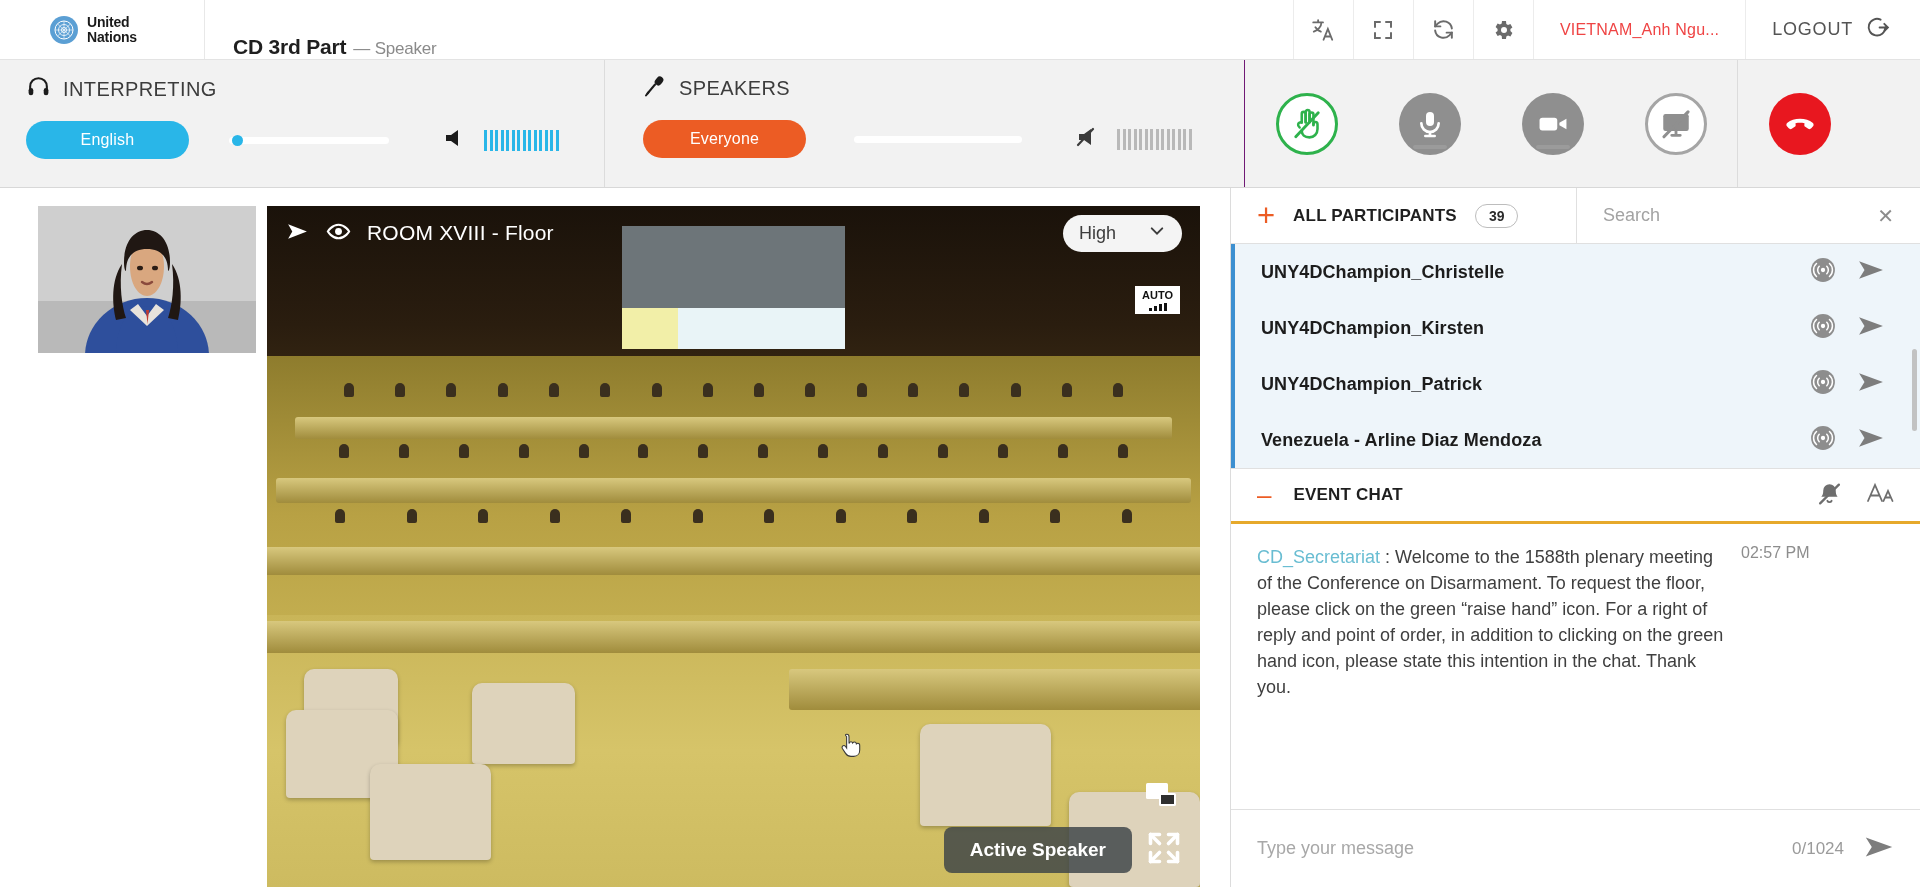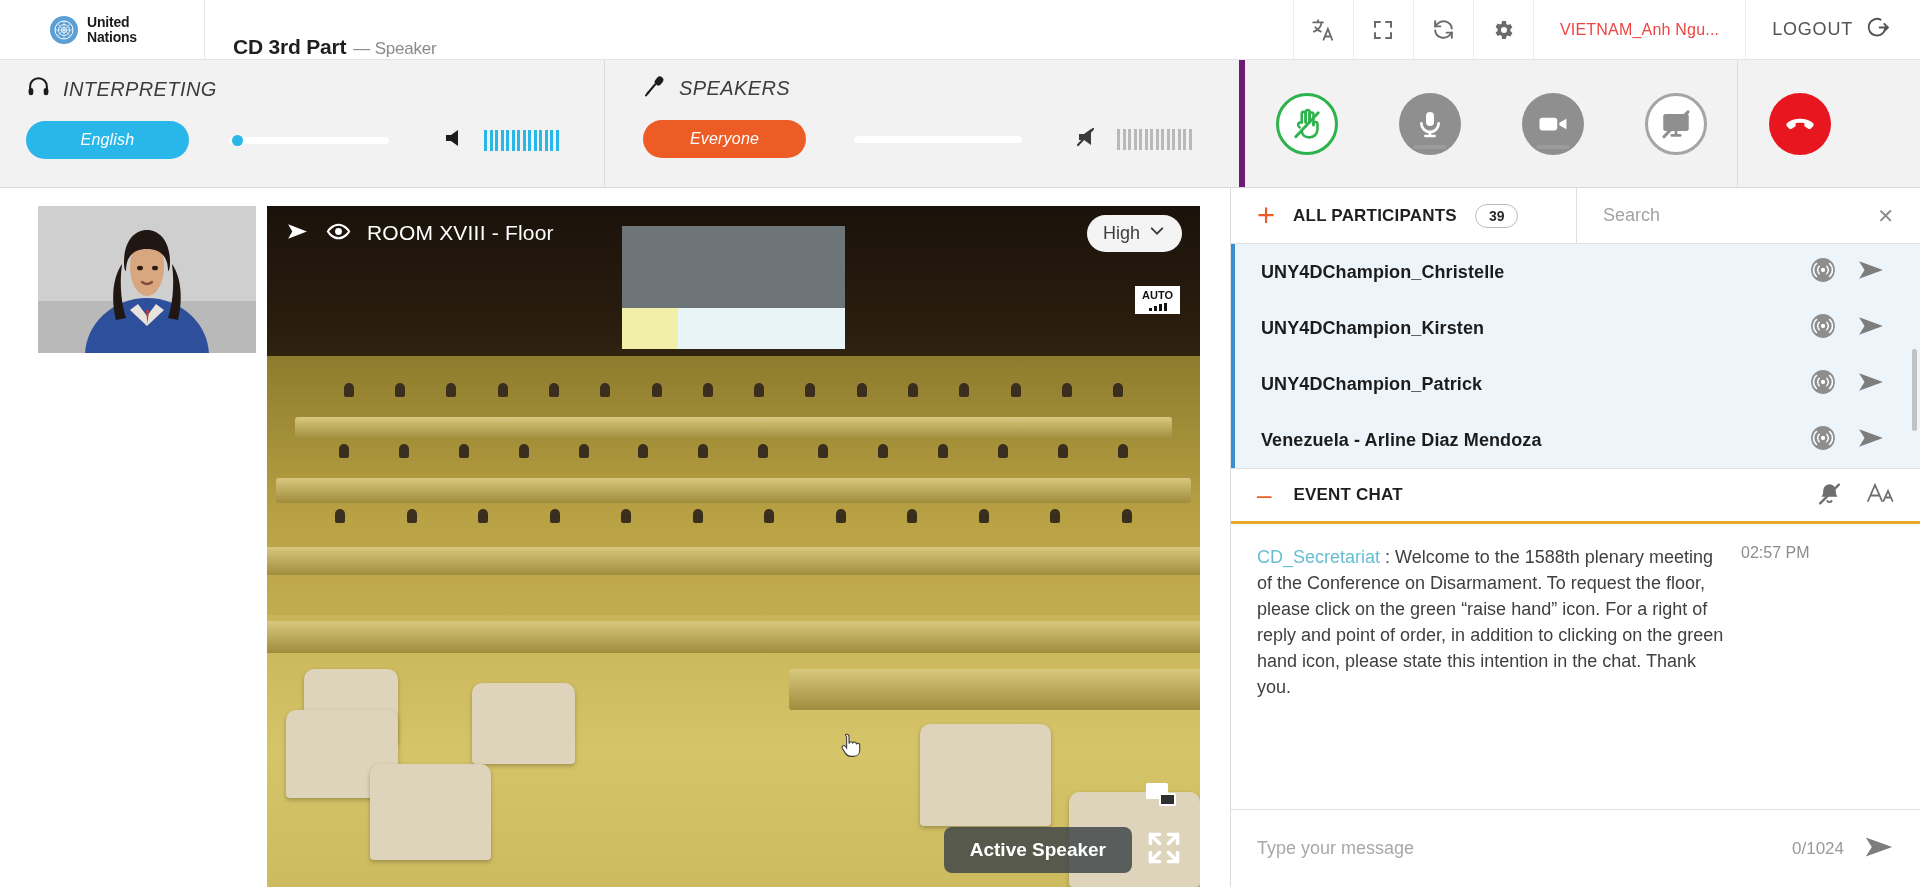--- a/index.html
+++ b/index.html
@@ -35,23 +35,23 @@
               border-left: 1px solid #ececec; font-size: 16px; color: #ef4444;
               letter-spacing: .2px; }
   .hdr-logout { height: 100%; display: flex; align-items: center; gap: 12px;
                 padding: 0 30px 0 26px; border-left: 1px solid #ececec;
                 font-size: 18px; color: #545454; letter-spacing: .8px; }
 
   
   .controlbar { height: 128px; min-height: 128px; background: #f2f2f2;
                 display: flex; border-bottom: 1px solid #d8d8d8; }
   .cb-section { padding: 14px 0 0 26px; display: flex; flex-direction: column;
-                justify-content: flex-start; font-style: italic; }
+                justify-content: flex-start; }
   .cb-interpreting { width: 605px; border-right: 1px solid #dcdcdc; }
-  .cb-speakers { width: 640px; border-right: 6px solid #701a75; padding-left: 38px; }
+  .cb-speakers { width: 640px; border-right: 1px solid #701a75; padding-left: 38px; }
   .cb-label { display: flex; align-items: center; gap: 12px;
               font-size: 20px; color: #3c3c3c; letter-spacing: .4px; }
   .cb-row { display: flex; align-items: center; margin-top: 17px; }
   .pill { border-radius: 22px; color: #fff; font-size: 16px;
           text-align: center; padding: 10px 0; width: 163px; letter-spacing: .2px; }
   .pill-blue { background: #29b6e8; }
   .pill-orange { background: #ec5c24; }
   .slider { height: 7px; border-radius: 4px; background: #fff; position: relative; }
   .slider-interp { width: 160px; margin-left: 40px; }
   .slider-spk { width: 168px; margin-left: 48px; }
@@ -83,21 +83,21 @@
   .selfview { width: 218px; height: 147px; overflow: hidden; position: relative;
               background: linear-gradient(170deg,#cfcfcf 0%,#9a9a9a 55%,#6f6f6f 100%); }
   .stage { flex: 1; padding: 18px 30px 0 0; min-height: 0; }
   .video { position: relative; width: 100%; height: 100%;
            background: #100b06; overflow: hidden; }
   .video-topbar { position: absolute; top: 0; left: 0; right: 0; height: 54px;
                   display: flex; align-items: center; padding: 0 18px;
                   z-index: 4; gap: 16px; }
   .video-topbar .vt-title { color: #fff; font-size: 21px; letter-spacing: .2px; }
   .quality-pill { margin-left: auto; background: #f4f4f4; border-radius: 20px;
-                  padding: 7px 16px; display: flex; align-items: center; gap: 8px;
+                  padding: 7px 16px; display: flex; align-items: center; gap: 32px;
                   font-size: 18px; color: #3d3d3d; }
   .auto-badge { position: absolute; top: 80px; right: 20px; z-index: 4;
                 background: #fff; padding: 3px 7px; text-align: center;
                 font-size: 11px; font-weight: bold; color: #111; line-height: 1.1; }
   .auto-badge .auto-bars { display: flex; gap: 2px; justify-content: center;
                            margin-top: 2px; align-items: flex-end; height: 8px; }
   .auto-badge .auto-bars i { width: 3px; background: #111; display: block; }
   .video-botbar { position: absolute; bottom: 14px; right: 18px; z-index: 4;
                   display: flex; align-items: center; gap: 14px; }
   .active-speaker-btn { background: rgba(60,67,71,.82); color: #fff;

